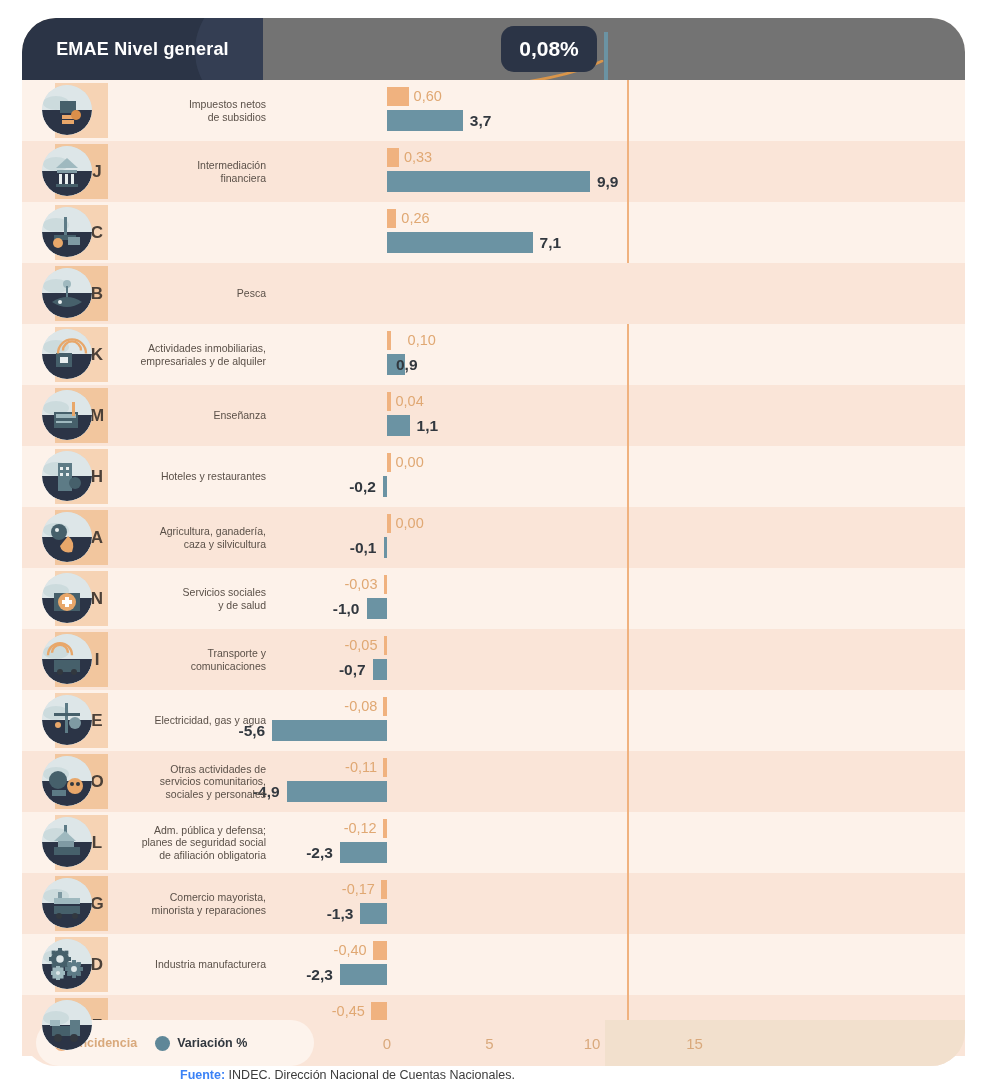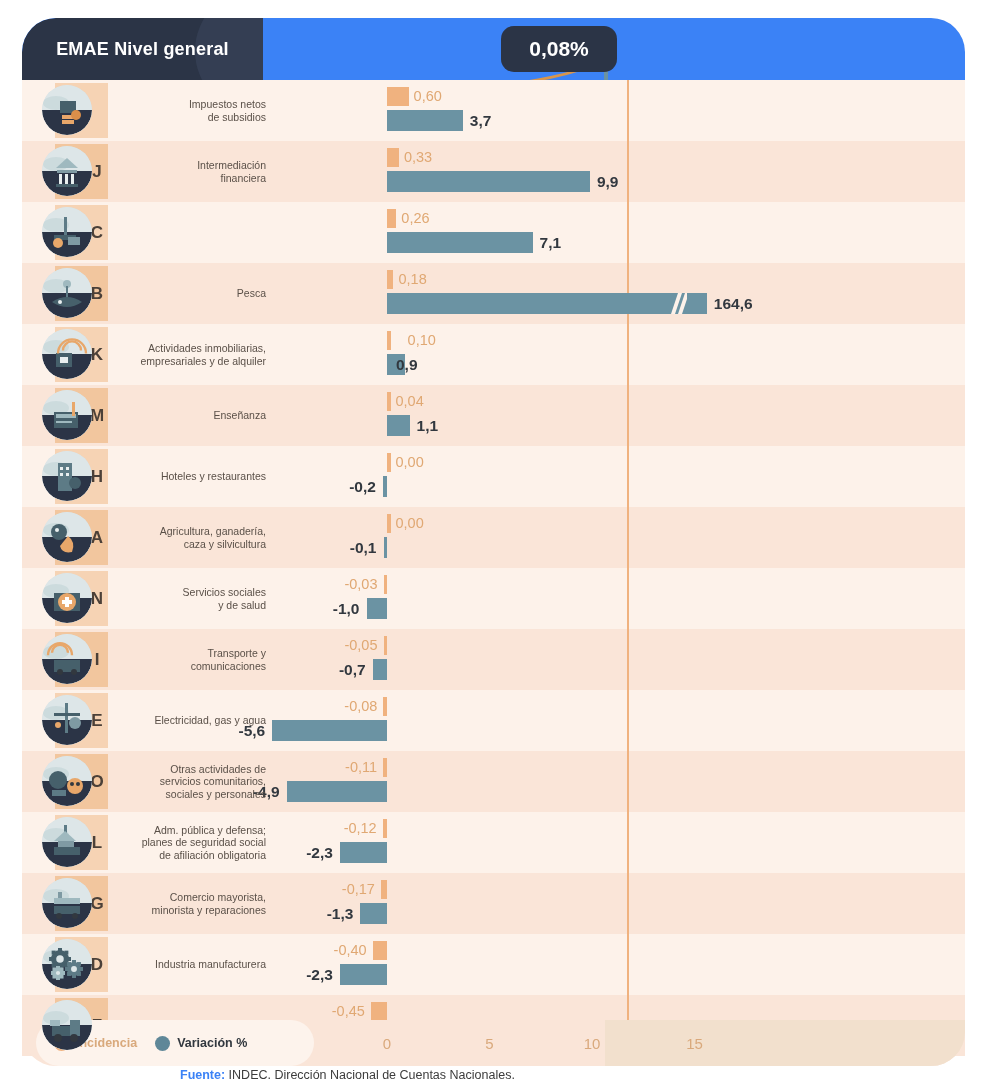--- a/index.html
+++ b/index.html
@@ -14,21 +14,21 @@
     position:absolute;left:22px;top:18px;width:943px;height:1030px;
   }
   .card-bg{
     position:absolute;left:0;top:0;width:943px;height:1030px;
     background:#fdf2ea;border-radius:34px;
   }
 
   
   .hdr-band{
     position:absolute;left:0;top:0;width:943px;height:62px;
-    background:#3b82f6;border-radius:34px 34px 0 0;
+    background:#737373;border-radius:34px 34px 0 0;
     overflow:hidden;
   }
   .hdr-dark{
     position:absolute;left:0;top:0;width:241px;height:62px;
     background:#2b3446;border-radius:34px 0 0 0;overflow:hidden;
   }
   .hdr-dark:after{
     content:"";position:absolute;right:-58px;top:-30px;
     width:126px;height:126px;border-radius:50%;
     background:#343e53;
@@ -37,21 +37,21 @@
     position:absolute;left:0;top:0;width:241px;height:62px;
     display:flex;align-items:center;justify-content:center;
     color:#ffffff;font-size:18px;font-weight:bold;letter-spacing:.2px;
     z-index:3;
   }
   .hdr-zero{
     position:absolute;left:582px;top:14px;width:4px;height:48px;
     background:#6b93a3;
   }
   .hdr-pill{
-    position:absolute;left:479px;top:8px;width:116px;height:46px;
+    position:absolute;left:479px;top:8px;width:96px;height:46px;
     background:#2b3446;border-radius:13px;
     display:flex;align-items:center;justify-content:center;
     color:#ffffff;font-size:21px;font-weight:bold;z-index:4;
   }
   .hdr-swoosh{
     position:absolute;left:474px;top:42px;width:110px;height:26px;
     z-index:2;pointer-events:none;
   }
 
   
@@ -241,32 +241,20 @@
             <circle cx="25" cy="16" r="4" fill="#9fb9bf"></circle>
             <rect x="24" y="18" width="2" height="14" fill="#5d7b86"></rect>
             <path d="M10 34 q15 -10 30 0 q-15 10 -30 0" fill="#46606b"></path>
             <circle cx="18" cy="34" r="2" fill="#e9eff0"></circle>
           </svg>
         </div>
      <div class="letter">B</div>
      <div class="lbl-text">
           <span>Pesca</span>
         </div>
-     <div class="plot">
-       <div class="zeroline"></div>
-       <div class="bar-inc" style="left:125px;width:6.4799999999999995px;"></div>
-          <div class="v-inc" style="left:136.48px;">0,18</div>
-          <div class="bar-var" style="left:125px;width:319.8px;"></div>
-          <div class="brk" style="left:402.8px;">
-       <svg width="22" height="21" viewBox="0 0 22 21">
-         <path d="M6 21 L13 0 L17 0 L10 21 Z" fill="#fdf2ea"></path>
-         <path d="M13 21 L20 0 L24 0 L17 21 Z" fill="#fdf2ea"></path>
-       </svg></div>
-          <div class="v-var" style="left:451.8px;">164,6</div>
-     </div>
       </div>
       <div class="row odd" style="top: 306px;">
         <div class="lbl-pill"></div>
      <div class="lbl-strip"></div>
      <div class="icon">
           <svg width="50" height="50" viewBox="0 0 50 50">
             <circle cx="25" cy="25" r="25" fill="#dde6e8"></circle>
             <path d="M0 25 a25 25 0 0 0 50 0 z" fill="#2b3446"></path>
             <ellipse cx="14" cy="18" rx="13" ry="7" fill="#ccdbdd"></ellipse>
             <rect x="14" y="24" width="16" height="14" fill="#46606b"></rect>

